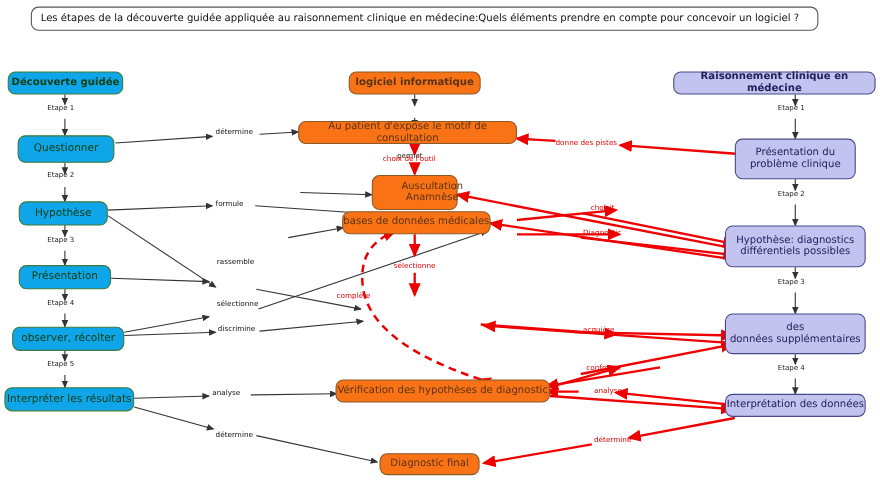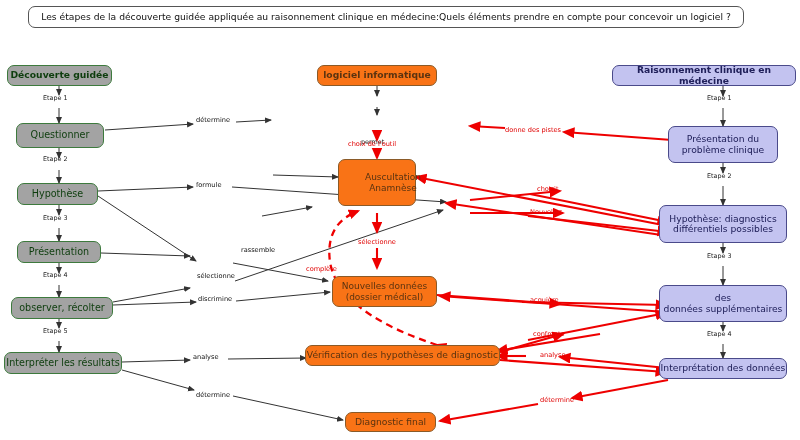--- a/index.html
+++ b/index.html
@@ -16,39 +16,39 @@
     position:absolute;
     left:28px;top:6px;
     width:716px;
     box-sizing:border-box;
     padding:4px 8px;
     border:1px solid #555;
     border-radius:7px;
     background:#ffffff;
     font-size:9.2px;
     color:#111;
-    text-align:center;
+    text-align:left;
     white-space:nowrap;
     line-height:1.25;
   }
   
   .node{
     position:absolute;
     box-sizing:border-box;
     display:flex;
     align-items:center;
     justify-content:center;
     text-align:center;
     border-radius:7px;
     border:1px solid #4a4a4a;
     line-height:1.12;
     white-space:pre-line;
     z-index:5;
   }
-  .green{background:#a3a3a3;border-color:#3d7a3d;color:#0d3d0d;}
+  .green{background:#0ea5e9;border-color:#3d7a3d;color:#0d3d0d;}
   .orange{background:#f97316;border-color:#8a5a28;color:#5a3310;}
   .purple{background:#c3c3f0;border-color:#4a4a8a;color:#20205a;}
   .hdr{font-weight:bold;}
   
   .elabel{
     position:absolute;
     font-size:6.6px;
     color:#111;
     white-space:nowrap;
     z-index:6;
@@ -187,24 +187,24 @@
   <div class="node green" style="left:11px;top:297px;width:102px;height:22px;font-size:9.6px;">observer, récolter</div>
   <div class="node green" style="left:4px;top:352px;width:118px;height:22px;font-size:9.6px;">Interpréter les résultats</div>
 
   <div class="steplabel" style="left:43px;top:94px;">Etape 1</div>
   <div class="steplabel" style="left:43px;top:155px;">Etape 2</div>
   <div class="steplabel" style="left:43px;top:214px;">Etape 3</div>
   <div class="steplabel" style="left:43px;top:271px;">Etape 4</div>
   <div class="steplabel" style="left:43px;top:327px;">Etape 5</div>
 
   <div class="node orange hdr" style="left:317px;top:65px;width:120px;height:21px;font-size:9.2px;">logiciel informatique</div>
-  <div class="node orange" style="left:338px;top:159px;width:78px;height:47px;font-size:9px;padding-left:32px;">Auscultation
+  <div class="node orange" style="left:271px;top:110px;width:199px;height:21px;font-size:9.2px;">Au patient d'expose le motif de consultation</div>
+  <div class="node orange" style="left:338px;top:159px;width:78px;height:32px;font-size:9px;padding-left:32px;">Auscultation
 Anamnèse</div>
-  <div class="node orange" style="left:332px;top:276px;width:105px;height:31px;font-size:9px;">Nouvelles données
-(dossier médical)</div>
+  <div class="node orange" style="left:311px;top:192px;width:135px;height:21px;font-size:9.2px;">bases de données médicales</div>
   <div class="node orange" style="left:305px;top:345px;width:195px;height:21px;font-size:9.2px;">Vérification des hypothèses de diagnostic</div>
   <div class="node orange" style="left:345px;top:412px;width:91px;height:20px;font-size:9.2px;">Diagnostic final</div>
 
   <div class="steplabel" style="left:361px;top:94px;margin-top:44px;">permet</div>
 
   <div class="node purple" style="left:668px;top:126px;width:110px;height:37px;font-size:9.2px;">Présentation du
 problème clinique</div>
   <div class="node purple hdr" style="left:612px;top:65px;width:184px;height:21px;font-size:9.2px;">Raisonnement clinique en médecine</div>
   <div class="node purple" style="left:659px;top:205px;width:128px;height:38px;font-size:9.2px;">Hypothèse: diagnostics
 différentiels possibles</div>
@@ -212,31 +212,31 @@
 données supplémentaires</div>
   <div class="node purple" style="left:659px;top:358px;width:128px;height:21px;font-size:9.2px;">Interprétation des données</div>
 
   <div class="steplabel" style="left:707px;top:94px;">Etape 1</div>
   <div class="steplabel" style="left:707px;top:172px;">Etape 2</div>
   <div class="steplabel" style="left:707px;top:252px;">Etape 3</div>
   <div class="steplabel" style="left:707px;top:330px;">Etape 4</div>
 
   <div class="elabel" style="left:196px;top:116px;">détermine</div>
   <div class="elabel" style="left:196px;top:181px;">formule</div>
-  <div class="elabel" style="left:197px;top:246px;margin-left:44px;">rassemble</div>
+  <div class="elabel" style="left:197px;top:234px;">rassemble</div>
   <div class="elabel" style="left:197px;top:272px;">sélectionne</div>
   <div class="elabel" style="left:198px;top:295px;">discrimine</div>
   <div class="elabel" style="left:193px;top:353px;">analyse</div>
   <div class="elabel" style="left:196px;top:391px;">détermine</div>
 
   <div class="elabel red" style="left:348px;top:140px;">choix de l'outil</div>
   <div class="elabel red" style="left:358px;top:238px;">sélectionne</div>
   <div class="elabel red" style="left:306px;top:265px;">complète</div>
 
   <div class="elabel red" style="left:505px;top:126px;">donne des pistes</div>
   <div class="elabel red" style="left:537px;top:185px;">choisit</div>
-  <div class="elabel red" style="left:530px;top:208px;">Nouvelles</div>
+  <div class="elabel red" style="left:530px;top:208px;">Diagnostic</div>
   <div class="elabel red" style="left:530px;top:296px;">acquière</div>
   <div class="elabel red" style="left:533px;top:330px;">confronte</div>
   <div class="elabel red" style="left:540px;top:351px;">analyse</div>
   <div class="elabel red" style="left:540px;top:396px;">détermine</div>
 
 </div>
 
 </body></html>

